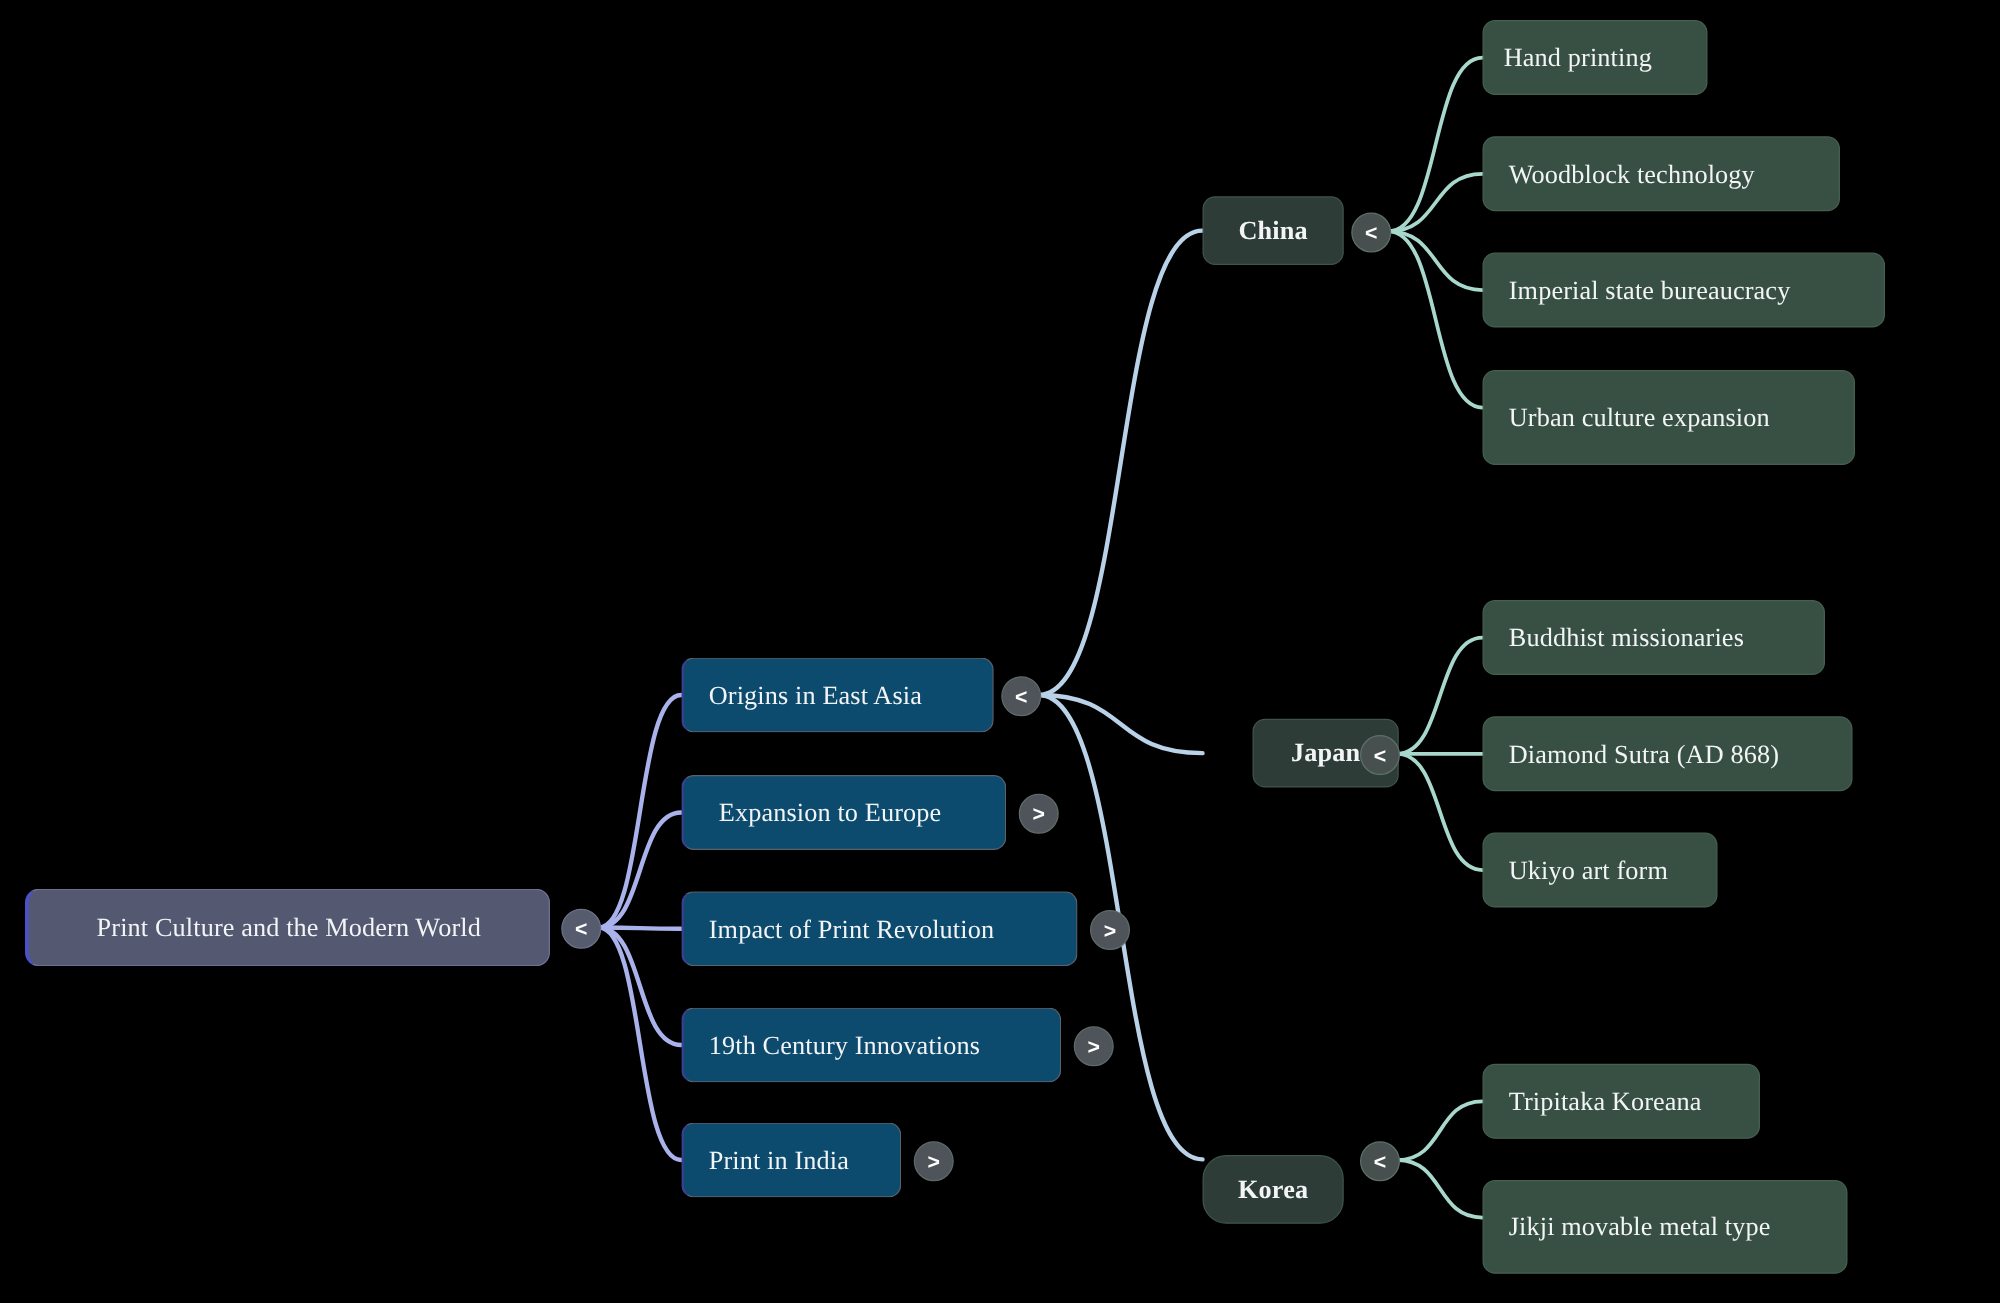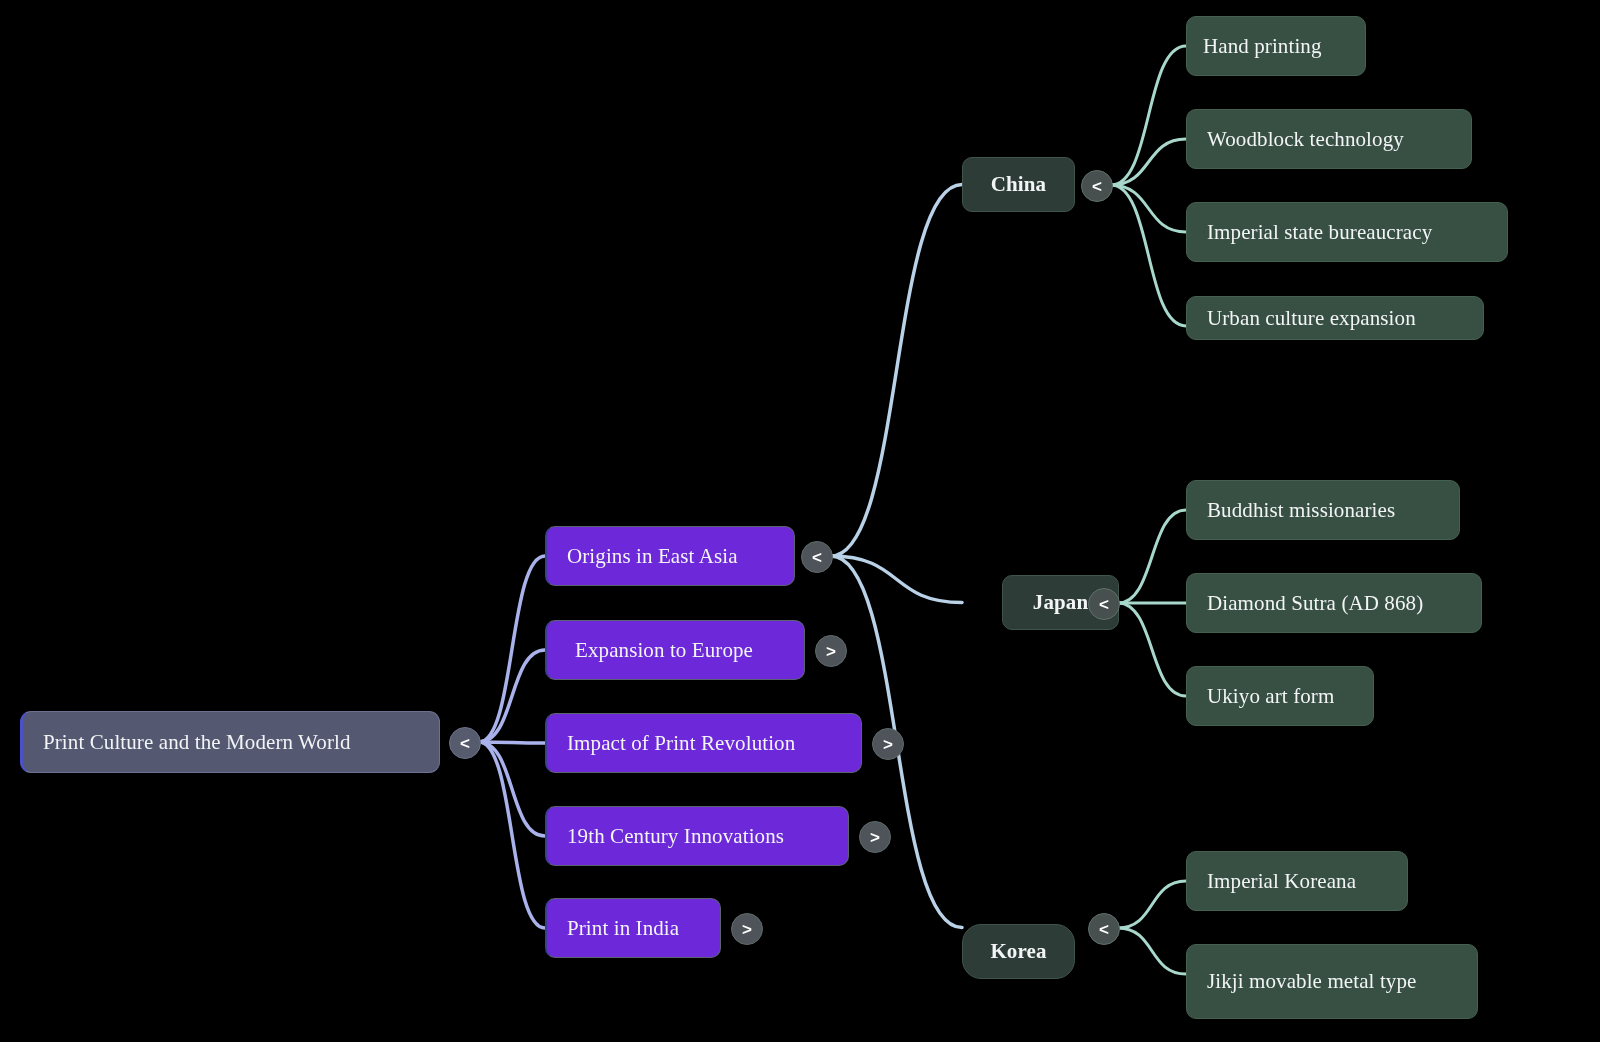--- a/index.html
+++ b/index.html
@@ -34,23 +34,24 @@
     line-height: 1;
     padding: 0 20px;
     white-space: nowrap;
     letter-spacing: 0.1px;
   }
   .node-root {
     background: #545871;
     border: 1px solid #6d7190;
     border-left: 3px solid #4b52c8;
     border-radius: 11px;
+    justify-content: center;
   }
   .node-l2 {
-    background: #6d28d9;
+    background: #0c4a6e;
     border: 1px solid #5a626e;
     border-left: 2px solid #3a3f8f;
   }
   .node-branch {
     background: #2d3c36;
     border: 1px solid #3f544b;
     justify-content: center;
     font-weight: bold;
   }
   .node-leaf {
@@ -138,40 +139,40 @@
       <div class="toggle toggle-green" style="left: 1081px; top: 170px;">&lt;</div>
       <div class="node node-leaf" style="left: 1186px; top: 16px; width: 180px; height: 60px; padding-left: 16px;">
         <span>Hand printing</span>
       </div>
       <div class="node node-leaf" style="left: 1186px; top: 109px; width: 286px; height: 60px;">
         <span>Woodblock technology</span>
       </div>
       <div class="node node-leaf" style="left: 1186px; top: 202px; width: 322px; height: 60px;">
         <span>Imperial state bureaucracy</span>
       </div>
-      <div class="node node-leaf" style="left: 1186px; top: 296px; width: 298px; height: 44px;">
+      <div class="node node-leaf" style="left: 1186px; top: 296px; width: 298px; height: 76px;">
         <span>Urban culture expansion</span>
       </div>
       <div class="node node-branch" style="left: 962px; top: 575px; width: 117px; height: 55px; margin-left: 40px;">
         <span>Japan</span>
       </div>
       <div class="toggle toggle-green" style="left: 1088px; top: 588px;">&lt;</div>
       <div class="node node-leaf" style="left: 1186px; top: 480px; width: 274px; height: 60px;">
         <span>Buddhist missionaries</span>
       </div>
       <div class="node node-leaf" style="left: 1186px; top: 573px; width: 296px; height: 60px;">
         <span>Diamond Sutra (AD 868)</span>
       </div>
       <div class="node node-leaf" style="left: 1186px; top: 666px; width: 188px; height: 60px;">
         <span>Ukiyo art form</span>
       </div>
       <div class="node node-branch" style="left: 962px; top: 924px; width: 113px; height: 55px; border-radius: 19px;">
         <span>Korea</span>
       </div>
       <div class="toggle toggle-green" style="left: 1088px; top: 913px;">&lt;</div>
       <div class="node node-leaf" style="left: 1186px; top: 851px; width: 222px; height: 60px;">
-        <span>Imperial Koreana</span>
+        <span>Tripitaka Koreana</span>
       </div>
       <div class="node node-leaf" style="left: 1186px; top: 944px; width: 292px; height: 75px; text-align: center;">
         <span>Jikji movable metal type</span>
       </div>
     </div>
 </div>
 
 </body></html>

